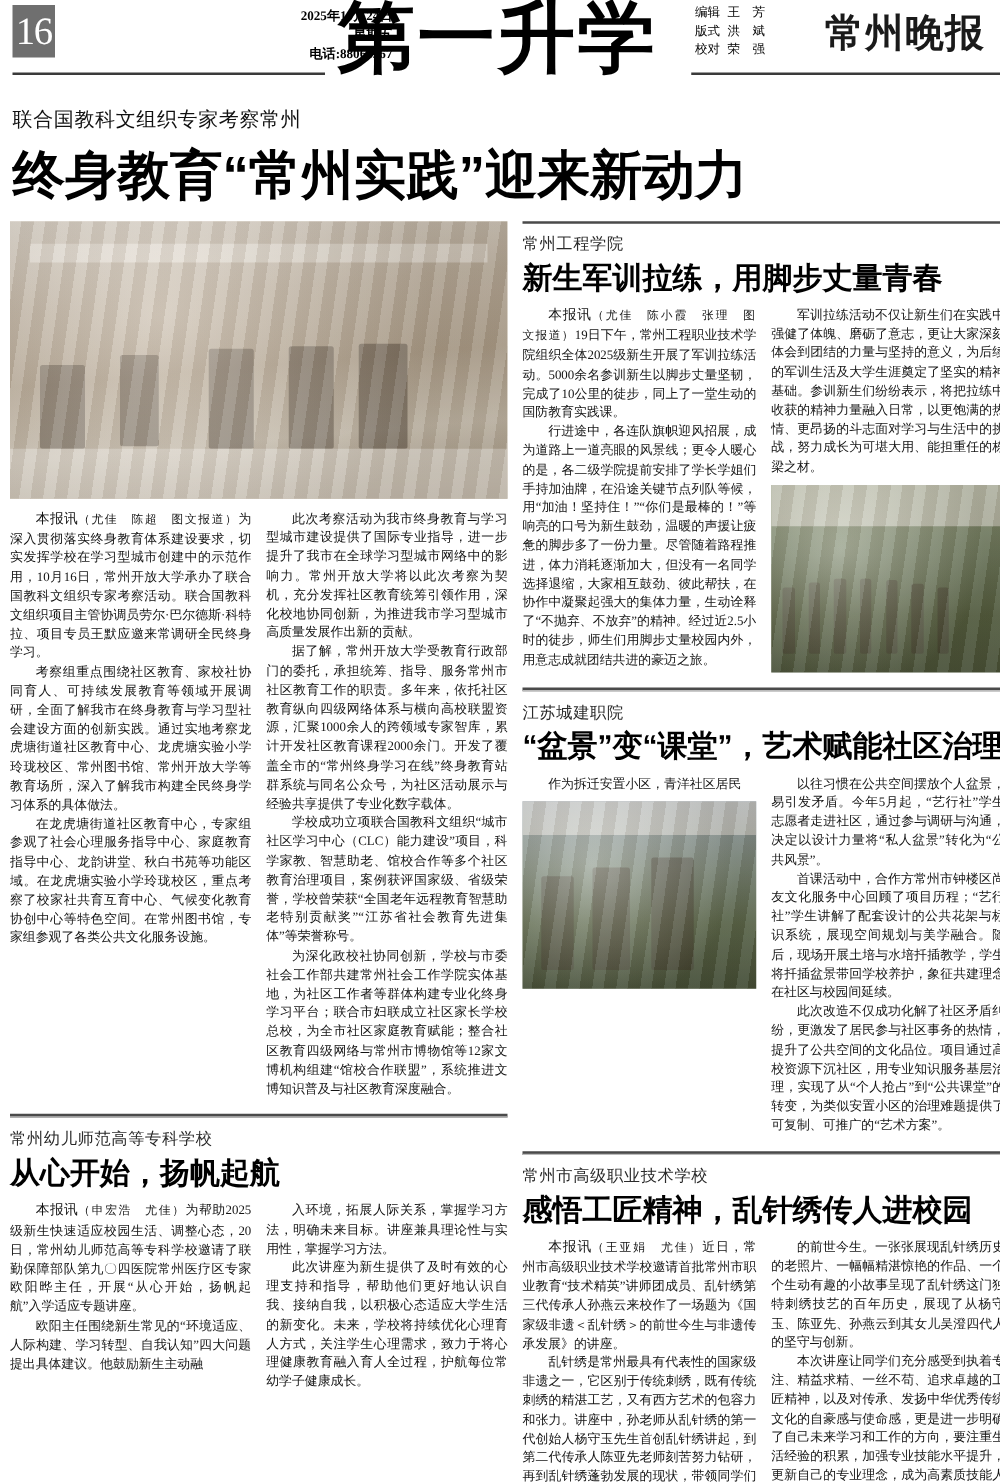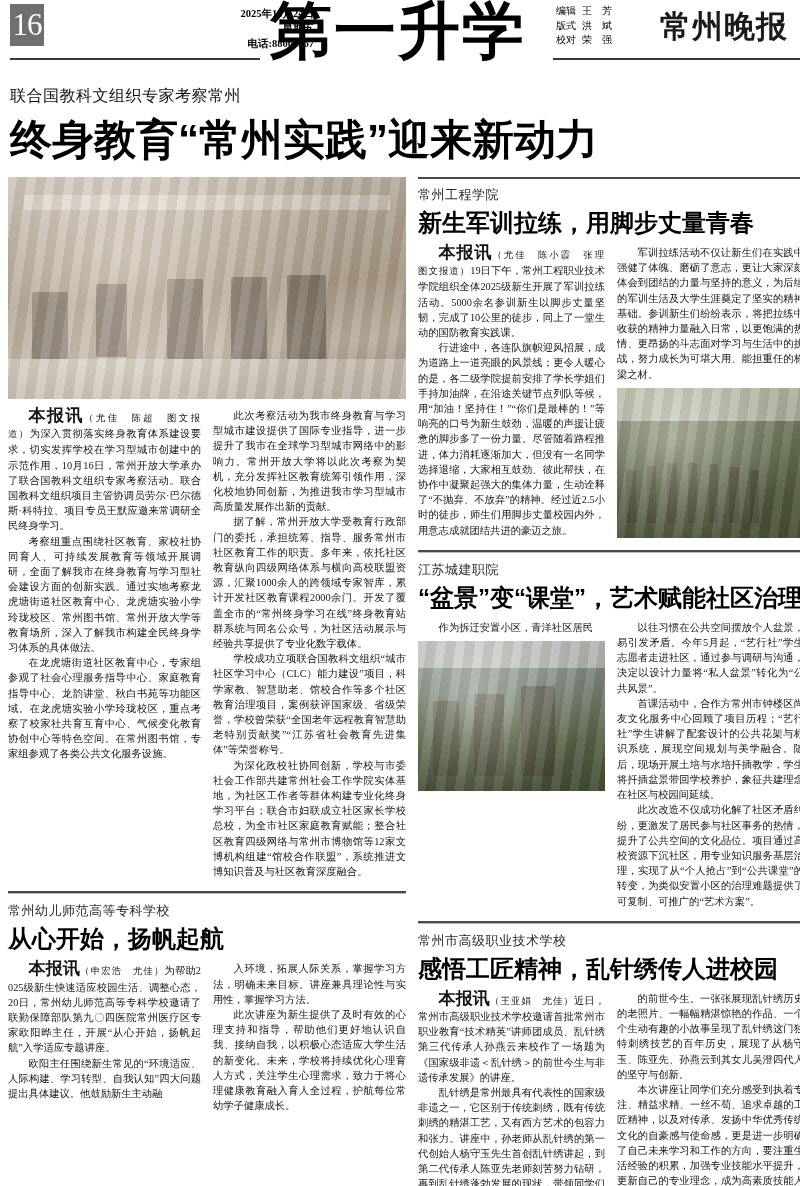--- a/index.html
+++ b/index.html
@@ -88,21 +88,21 @@
 
   p.bt {
     font-size: 10.3px; line-height: 15.2px;
     text-align: justify; text-justify: inter-ideograph;
     font-family: "Liberation Serif", "DejaVu Serif", serif;
     color: #141414; margin-bottom: 0;
     text-indent: 2em;
     word-break: break-all;
   }
   p.bt + p.bt { margin-top: 0px; }
-  .byline { font-weight: bold; font-size: 17px; }
+  .byline { font-weight: normal; font-size: 11px; }
   .byname { font-size: 9.4px; letter-spacing: 1px; }
 
   
   .sec-rule { height: 3px; background: #4a4a4a; margin: 12px 0 8px 0; border-bottom: 1px solid #bbb; }
   .sec-kicker {
     font-size: 13px; color: #2a2a2a; font-family: "Liberation Serif", serif;
     letter-spacing: .5px; margin-bottom: 4px;
   }
   .sec-title {
     font-size: 24px; font-weight: bold; color: #000;

